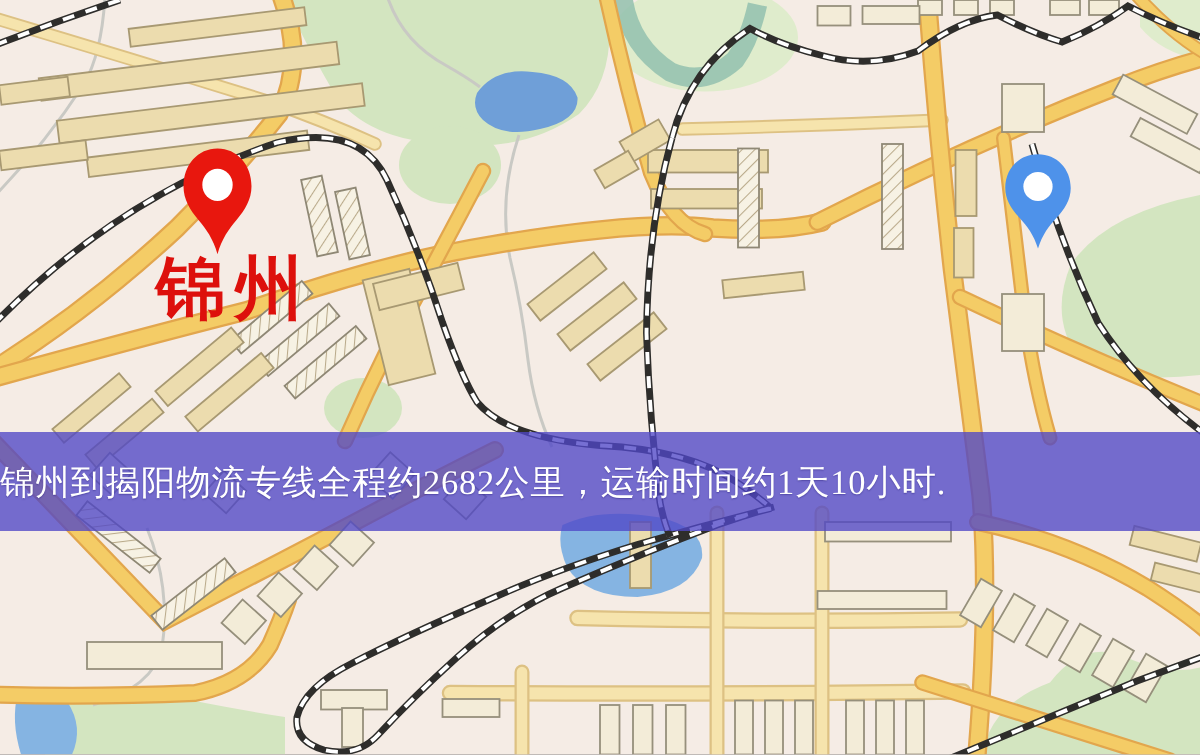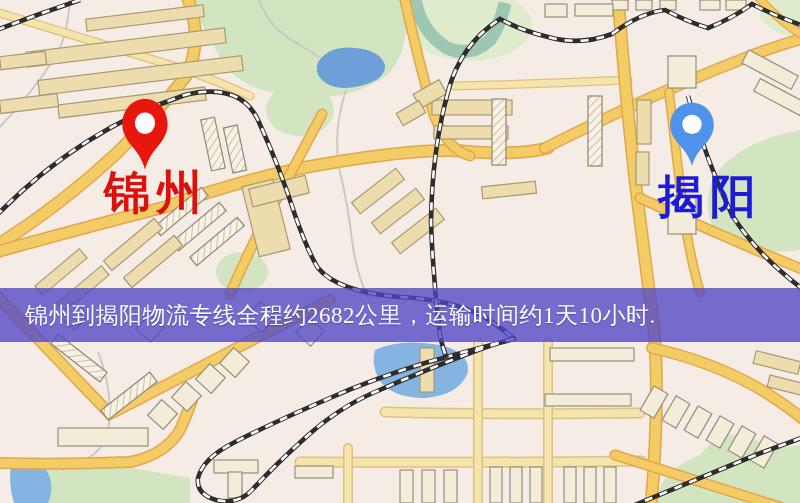--- a/index.html
+++ b/index.html
@@ -12,23 +12,23 @@
   .city-label{
     position:absolute;
     font-family:"Liberation Serif",serif;
     font-weight:bold;font-size:46px;letter-spacing:6px;line-height:1;
     white-space:nowrap;
     margin-left:17px;
   }
   .origin-label{left:87px;top:170px;color:#dd100c;}
   .dest-label{left:641px;top:174px;color:#1c1cd6;}
   .banner{
-    position:absolute;left:0;top:288px;width:800px;height:54px;
+    position:absolute;left:0;top:288px;width:800px;height:66px;
     background:rgba(79,70,199,0.78);
-    display:flex;align-items:center;box-sizing:border-box;padding-left:25px;
+    display:flex;align-items:center;box-sizing:border-box;
     color:#ffffff;font-family:"Liberation Serif",serif;font-size:23px;
     letter-spacing:0.5px;text-shadow:0 1px 1px rgba(40,30,120,0.45);
     white-space:nowrap;
   }
   
   .road-c{fill:none;stroke:#e2a64d;stroke-linecap:round;}
   .road{fill:none;stroke:#f4cc66;stroke-linecap:round;}
   .roadp-c{fill:none;stroke:#ddc183;stroke-linecap:round;}
   .roadp{fill:none;stroke:#f6e4ad;stroke-linecap:round;}
   .rail-b{fill:none;stroke:#2e2d2b;stroke-width:4.6;}
@@ -227,19 +227,18 @@
     <circle cx="28" cy="26.5" r="10.5" fill="#ffffff"></circle>
   </svg>
 
   <svg class="pin" style="left:666px;top:100px;" width="52" height="68" viewBox="0 0 56 74" preserveAspectRatio="none">
     <path d="M28,3 C14.5,3 4.5,13.5 4.5,27.5 C4.5,36 9,43 15,49.5 C20,55 25,61.5 28,71.5 C31,61.5 36,55 41,49.5 C47,43 51.5,36 51.5,27.5 C51.5,13.5 41.5,3 28,3 Z" fill="#4e92ea"></path>
     <circle cx="28" cy="26.5" r="10.5" fill="#ffffff"></circle>
   </svg>
 
   <div class="city-label origin-label">锦州</div>
 
-  <div class="city-label dest-label">揭阳</div>
 
   <div class="banner">
     <span>锦州到揭阳物流专线全程约2682公里，运输时间约1天10小时.</span>
   </div>
 
 </div>
 
 </body></html>

